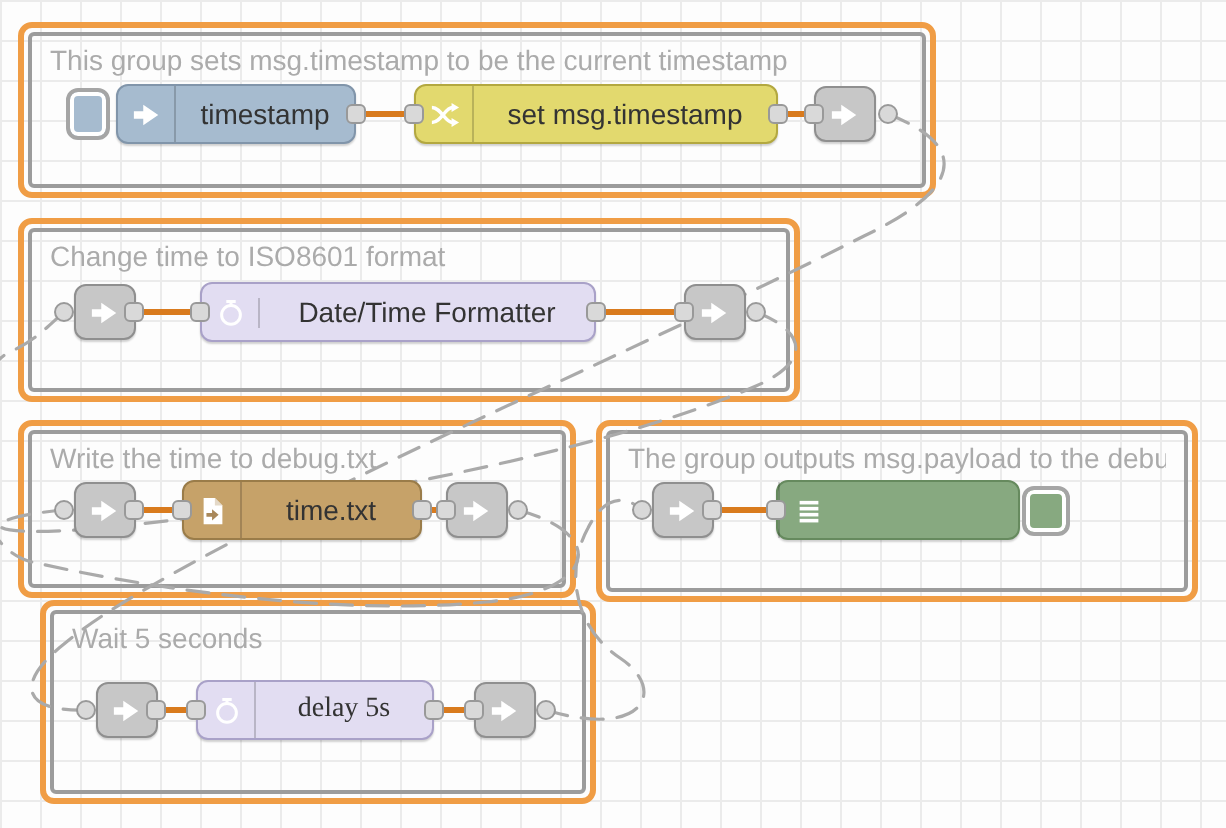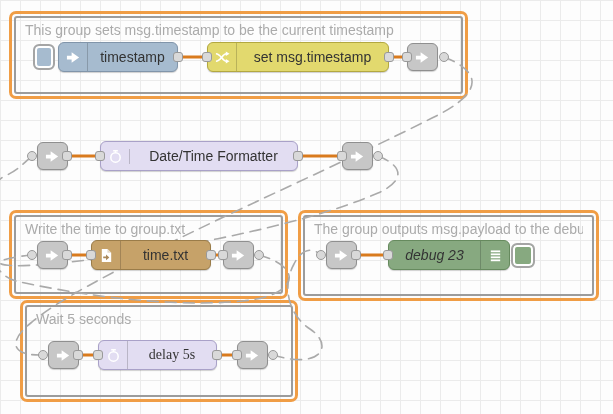--- a/index.html
+++ b/index.html
@@ -77,23 +77,28 @@
     <path class="wire" d="M356,255 L388,255"></path>
     <path class="wire" d="M78,355 L98,355"></path>
     <path class="wire" d="M217,355 L237,355"></path>
   </svg>
 
   <div class="group" style="left:9px;top:11px;width:459px;height:88px">
     <div class="group-inner">
       <div class="group-label">This group sets msg.timestamp to be the current timestamp</div>
     </div>
   </div>
+  <div class="group" style="left:9px;top:109px;width:391px;height:92px">
+    <div class="group-inner">
+      <div class="group-label">Change time to ISO8601 format</div>
+    </div>
+  </div>
   <div class="group" style="left:9px;top:210px;width:279px;height:89px">
     <div class="group-inner">
-      <div class="group-label">Write the time to group.txt</div>
+      <div class="group-label">Write the time to debug.txt</div>
     </div>
   </div>
   <div class="group" style="left:298px;top:210px;width:301px;height:91px">
     <div class="group-inner">
       <div class="group-label">The group outputs msg.payload to the debug</div>
     </div>
   </div>
   <div class="group" style="left:20px;top:300px;width:278px;height:102px">
     <div class="group-inner">
       <div class="group-label">Wait 5 seconds</div>
@@ -166,21 +171,20 @@
       <path d="M1 6 h5 V2.5 L14 8 L6 13.5 V10 H1 z" fill="#fff"></path>
       </svg>
   </div>
 
   <div class="link-node" style="left:326px;top:241px">
     <svg class="icon-svg" width="15" height="15" viewBox="0 0 16 16">
       <path d="M1 6 h5 V2.5 L14 8 L6 13.5 V10 H1 z" fill="#fff"></path>
       </svg>
   </div>
   <div class="node node-debug italic" style="left:388px;top:240px;width:122px">
-    <span class="node-label">debug 23</span>
     <span class="icon-region icon-right">
       <svg class="icon-svg" width="15" height="15" viewBox="0 0 16 16" fill="#fff">
         <rect x="3" y="2.6" width="10" height="1.9"></rect>
           <rect x="3" y="5.8" width="10" height="1.9"></rect>
         <rect x="3" y="9" width="10" height="1.9"></rect>
           <rect x="3" y="12.2" width="10" height="1.9"></rect>
       </svg>
     </span>
   </div>
   <div class="side-button btn-debug"></div>

